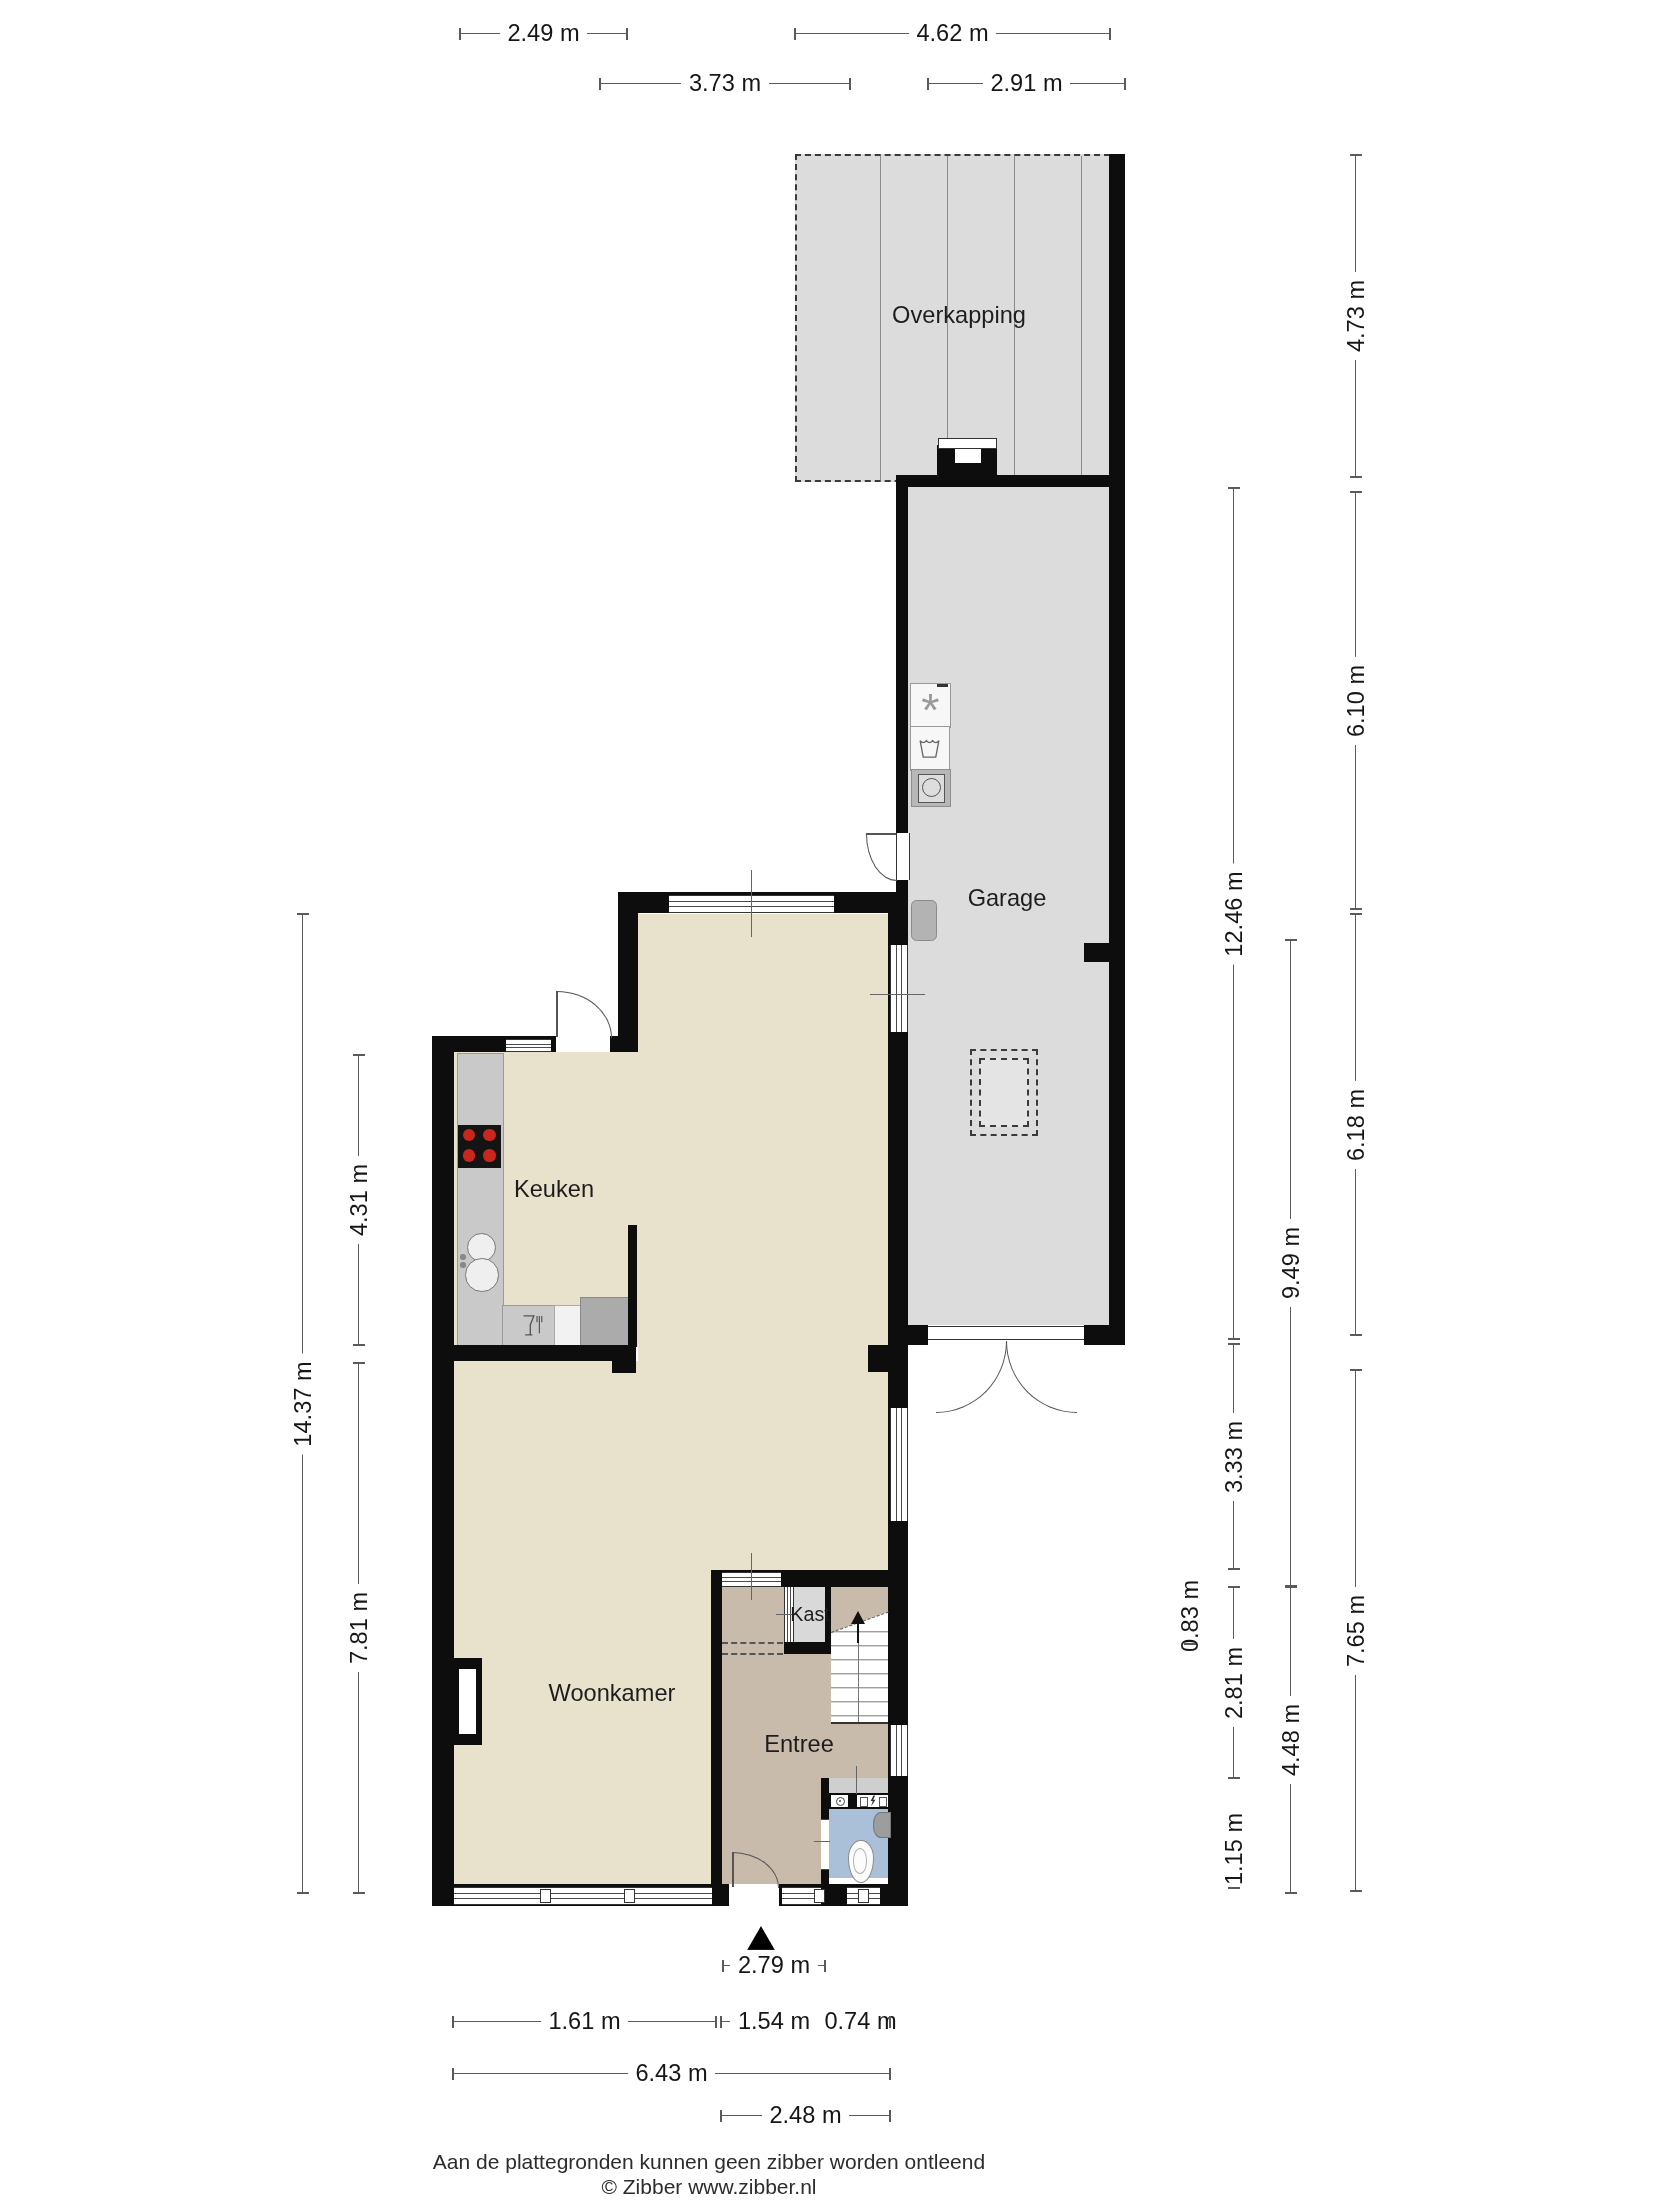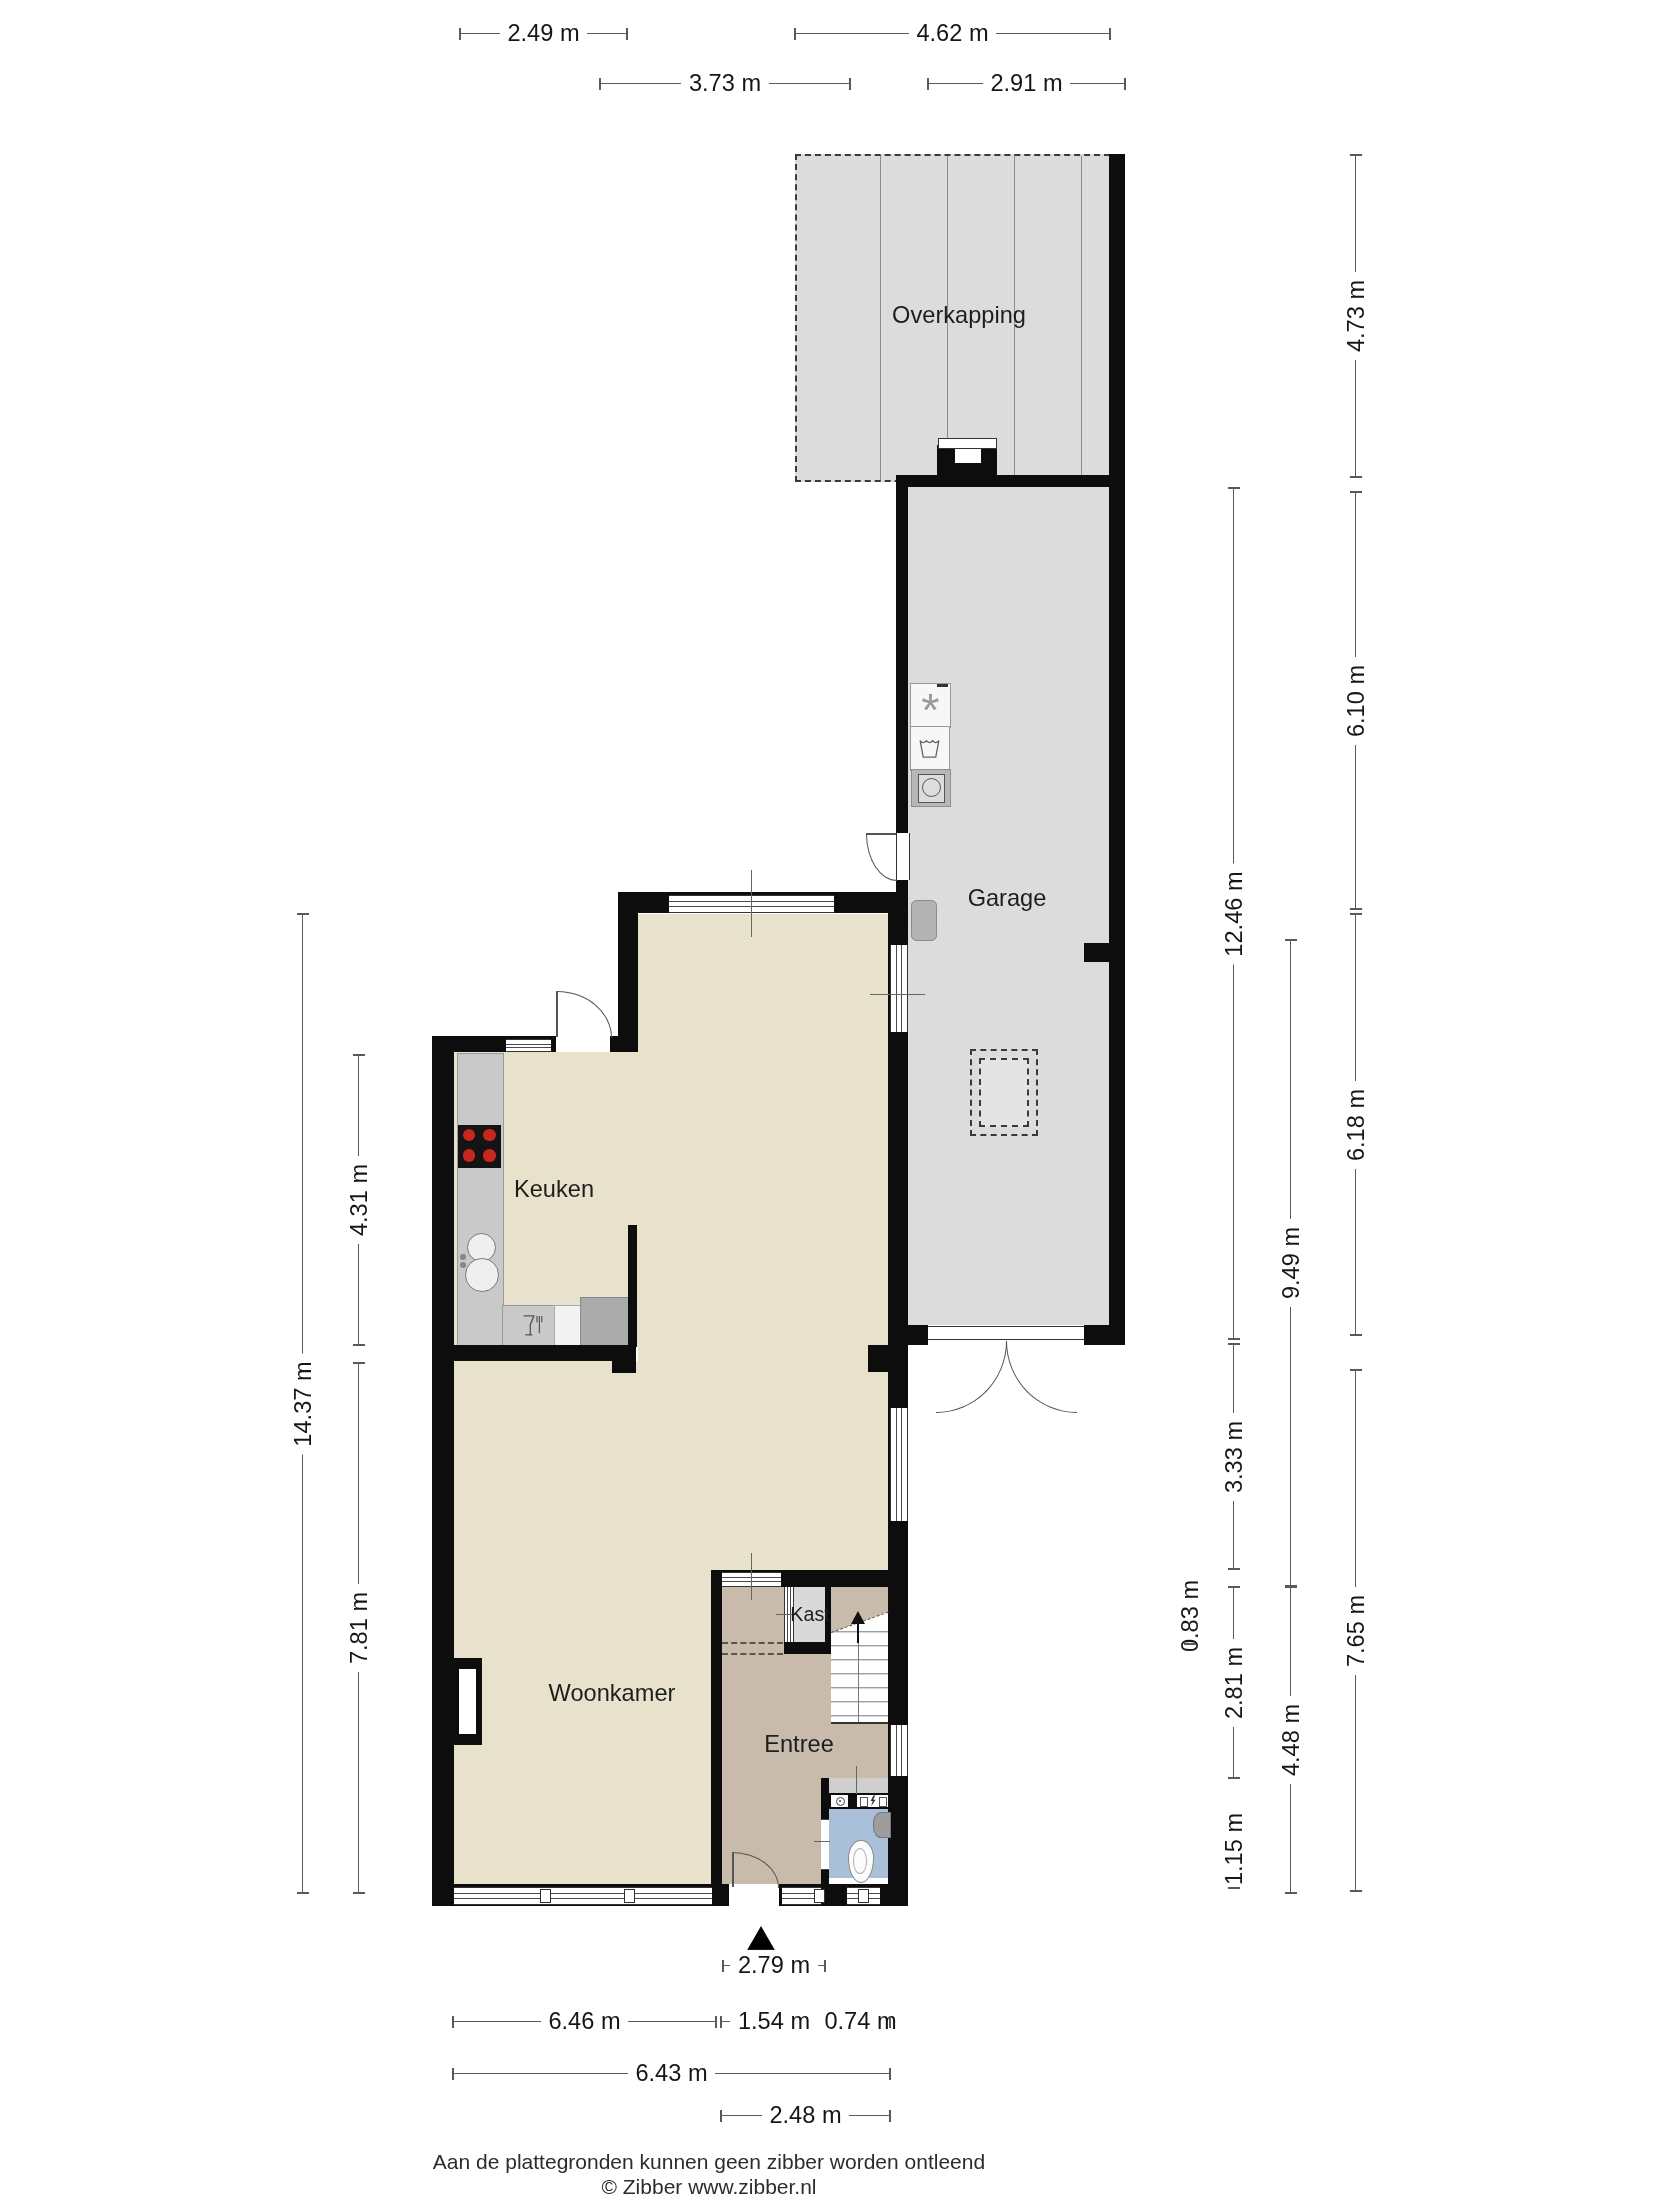--- a/index.html
+++ b/index.html
@@ -212,21 +212,21 @@
       <div class="dim h" style="left: 600px; top: 83px; width: 250px;">
         <span class="dlbl">3.73 m</span>
       </div>
       <div class="dim h" style="left: 928px; top: 83px; width: 197px;">
         <span class="dlbl">2.91 m</span>
       </div>
       <div class="dim h" style="left: 723px; top: 1965px; width: 102px;">
         <span class="dlbl">2.79 m</span>
       </div>
       <div class="dim h" style="left: 453px; top: 2021px; width: 263px;">
-        <span class="dlbl">6.46 m</span>
+        <span class="dlbl">1.61 m</span>
       </div>
       <div class="dim h" style="left: 721px; top: 2021px; width: 106px;">
         <span class="dlbl">1.54 m</span>
       </div>
       <div class="dim h" style="left: 831px; top: 2021px; width: 59px;">
         <span class="dlbl">0.74 m</span>
       </div>
       <div class="dim h" style="left: 453px; top: 2073px; width: 437px;">
         <span class="dlbl">6.43 m</span>
       </div>

